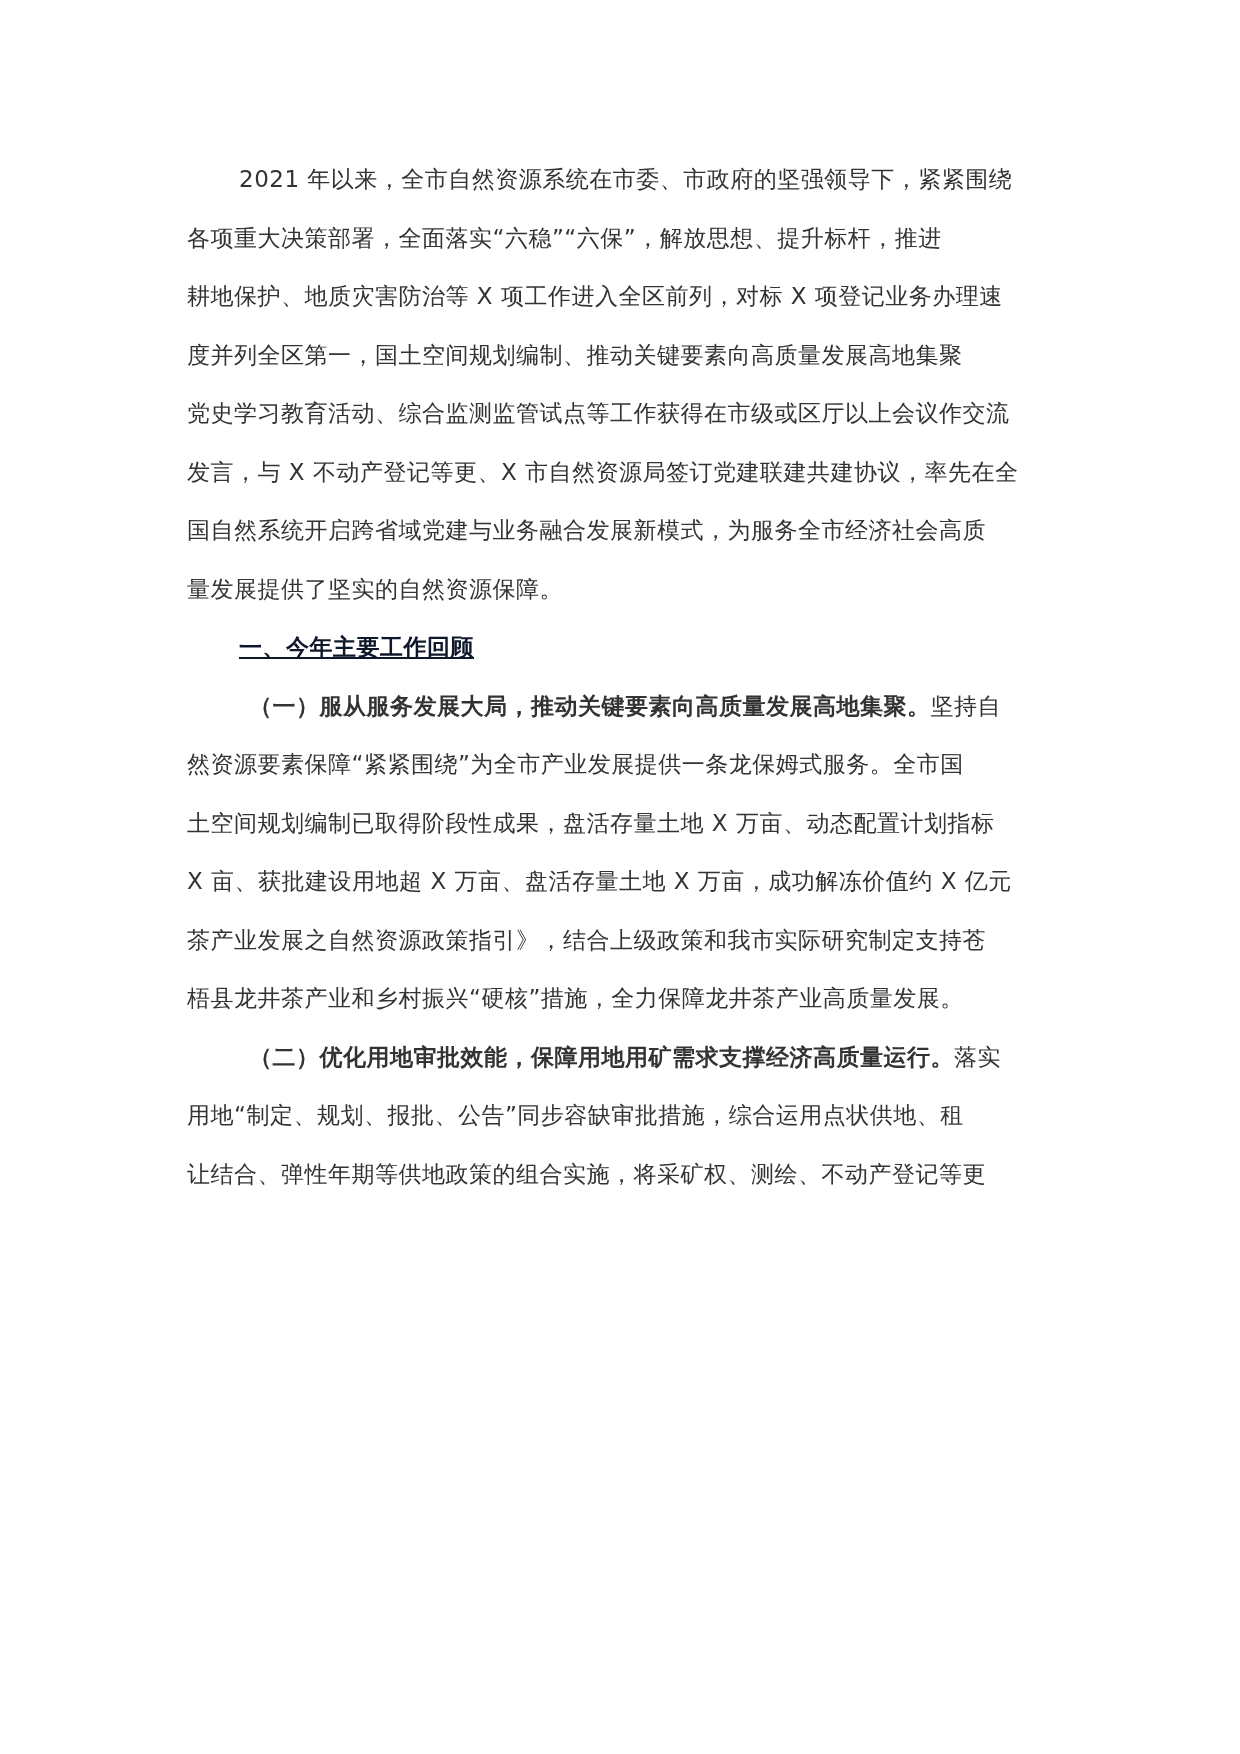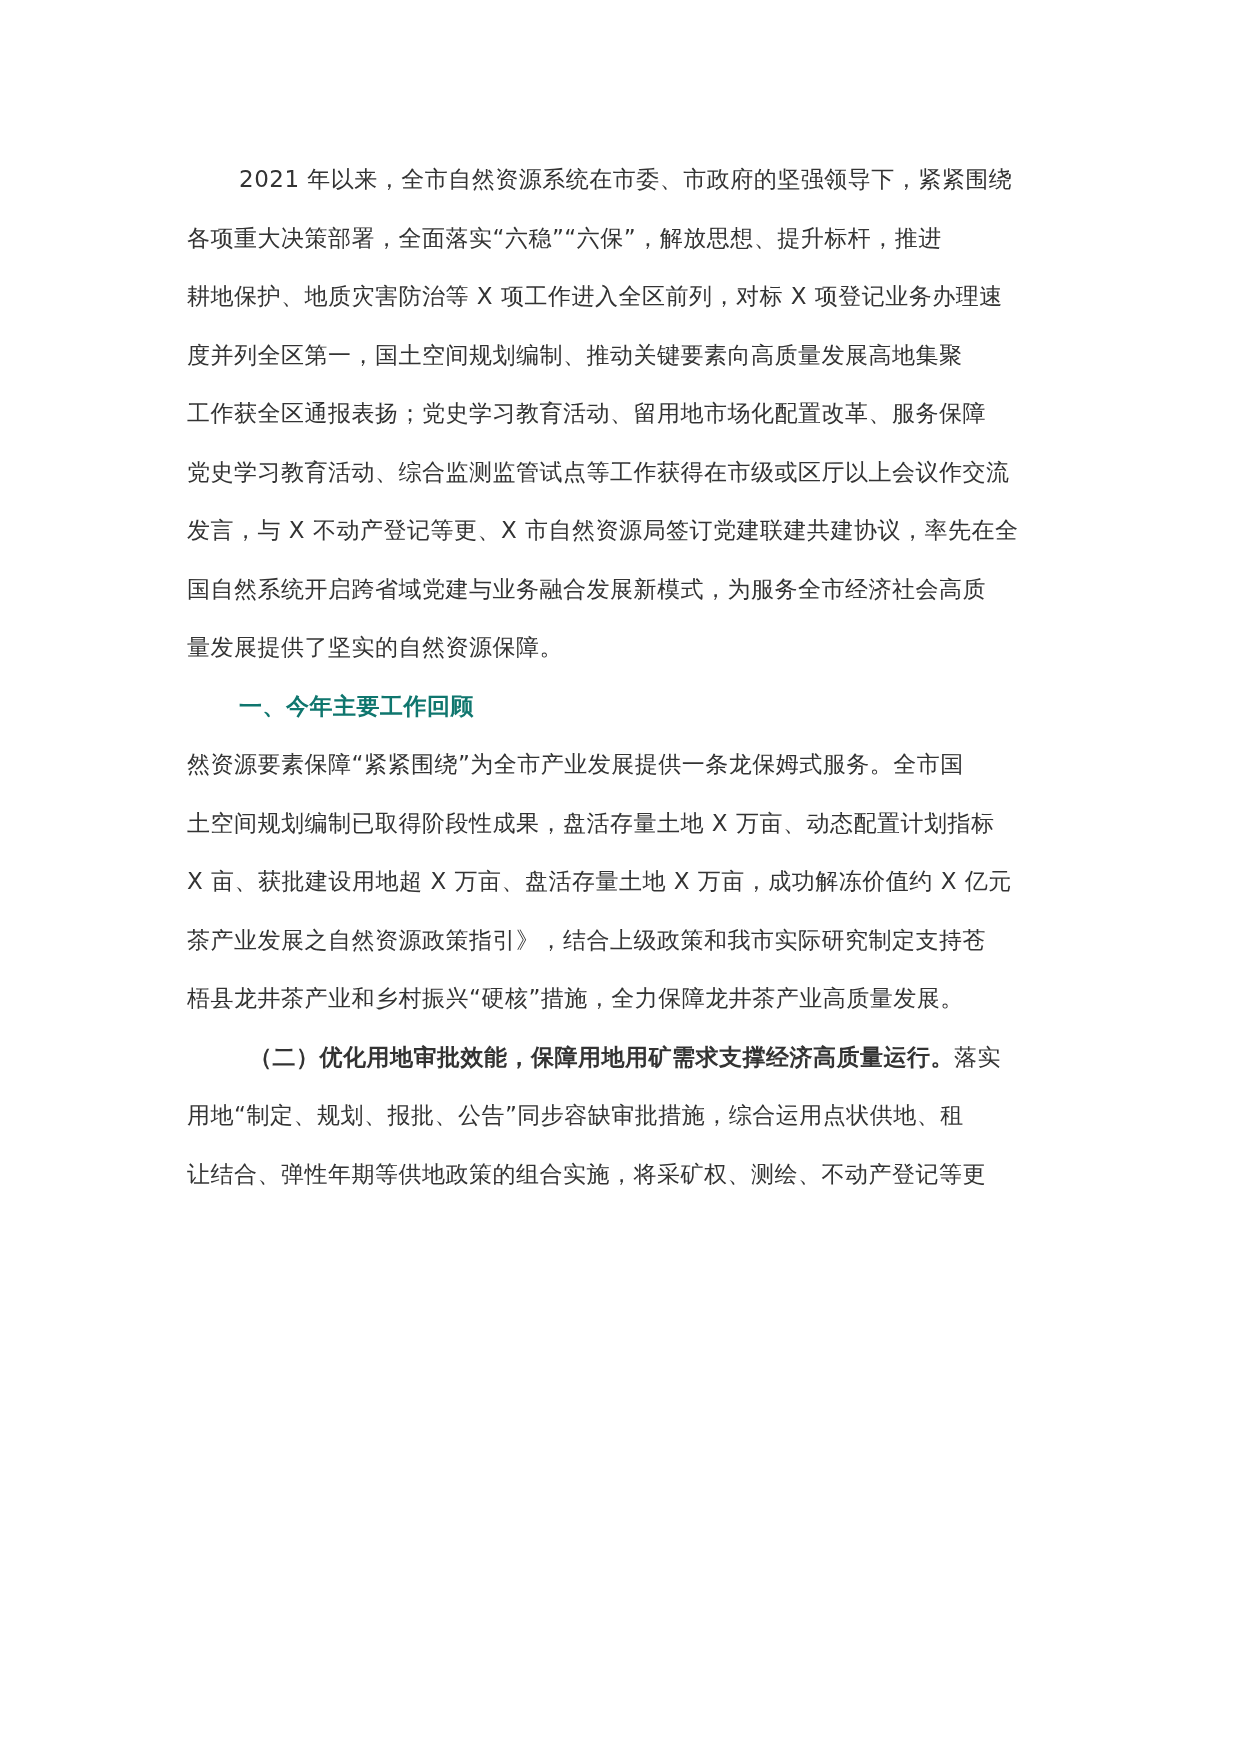--- a/index.html
+++ b/index.html
@@ -15,43 +15,45 @@
     letter-spacing: 0.5px;
   }
   .line {
     height: 58.5px;
     line-height: 40px;
     white-space: nowrap;
     overflow: visible;
   }
   .indent { padding-left: 52px; }
   .indent2 { padding-left: 62px; }
-  .heading { font-weight: bold; color: #0f766e; }
+  .heading { font-weight: bold; color: #0f172a; text-decoration: underline; }
   .bold { font-weight: bold; }
 </style>
 </head>
 <body>
 
 <div class="page">
 
   <div>
     <div class="line indent">2021 年以来，全市自然资源系统在市委、市政府的坚强领导下，紧紧围绕</div>
     <div class="line">各项重大决策部署，全面落实“六稳”“六保”，解放思想、提升标杆，推进</div>
     <div class="line">耕地保护、地质灾害防治等 X 项工作进入全区前列，对标 X 项登记业务办理速</div>
     <div class="line">度并列全区第一，国土空间规划编制、推动关键要素向高质量发展高地集聚</div>
-    <div class="line">工作获全区通报表扬；党史学习教育活动、留用地市场化配置改革、服务保障</div>
     <div class="line">党史学习教育活动、综合监测监管试点等工作获得在市级或区厅以上会议作交流</div>
     <div class="line">发言，与 X 不动产登记等更、X 市自然资源局签订党建联建共建协议，率先在全</div>
     <div class="line">国自然系统开启跨省域党建与业务融合发展新模式，为服务全市经济社会高质</div>
     <div class="line">量发展提供了坚实的自然资源保障。</div>
   </div>
 
   <div class="line indent heading">一、今年主要工作回顾</div>
 
   <div>
+    <div class="line indent2">
+      <span class="bold">（一）服从服务发展大局，推动关键要素向高质量发展高地集聚。</span><span>坚持自</span>
+    </div>
     <div class="line">然资源要素保障“紧紧围绕”为全市产业发展提供一条龙保姆式服务。全市国</div>
     <div class="line">土空间规划编制已取得阶段性成果，盘活存量土地 X 万亩、动态配置计划指标</div>
     <div class="line">X 亩、获批建设用地超 X 万亩、盘活存量土地 X 万亩，成功解冻价值约 X 亿元</div>
     <div class="line">茶产业发展之自然资源政策指引》，结合上级政策和我市实际研究制定支持苍</div>
     <div class="line">梧县龙井茶产业和乡村振兴“硬核”措施，全力保障龙井茶产业高质量发展。</div>
   </div>
 
   <div>
     <div class="line indent2">
       <span class="bold">（二）优化用地审批效能，保障用地用矿需求支撑经济高质量运行。</span><span>落实</span>

